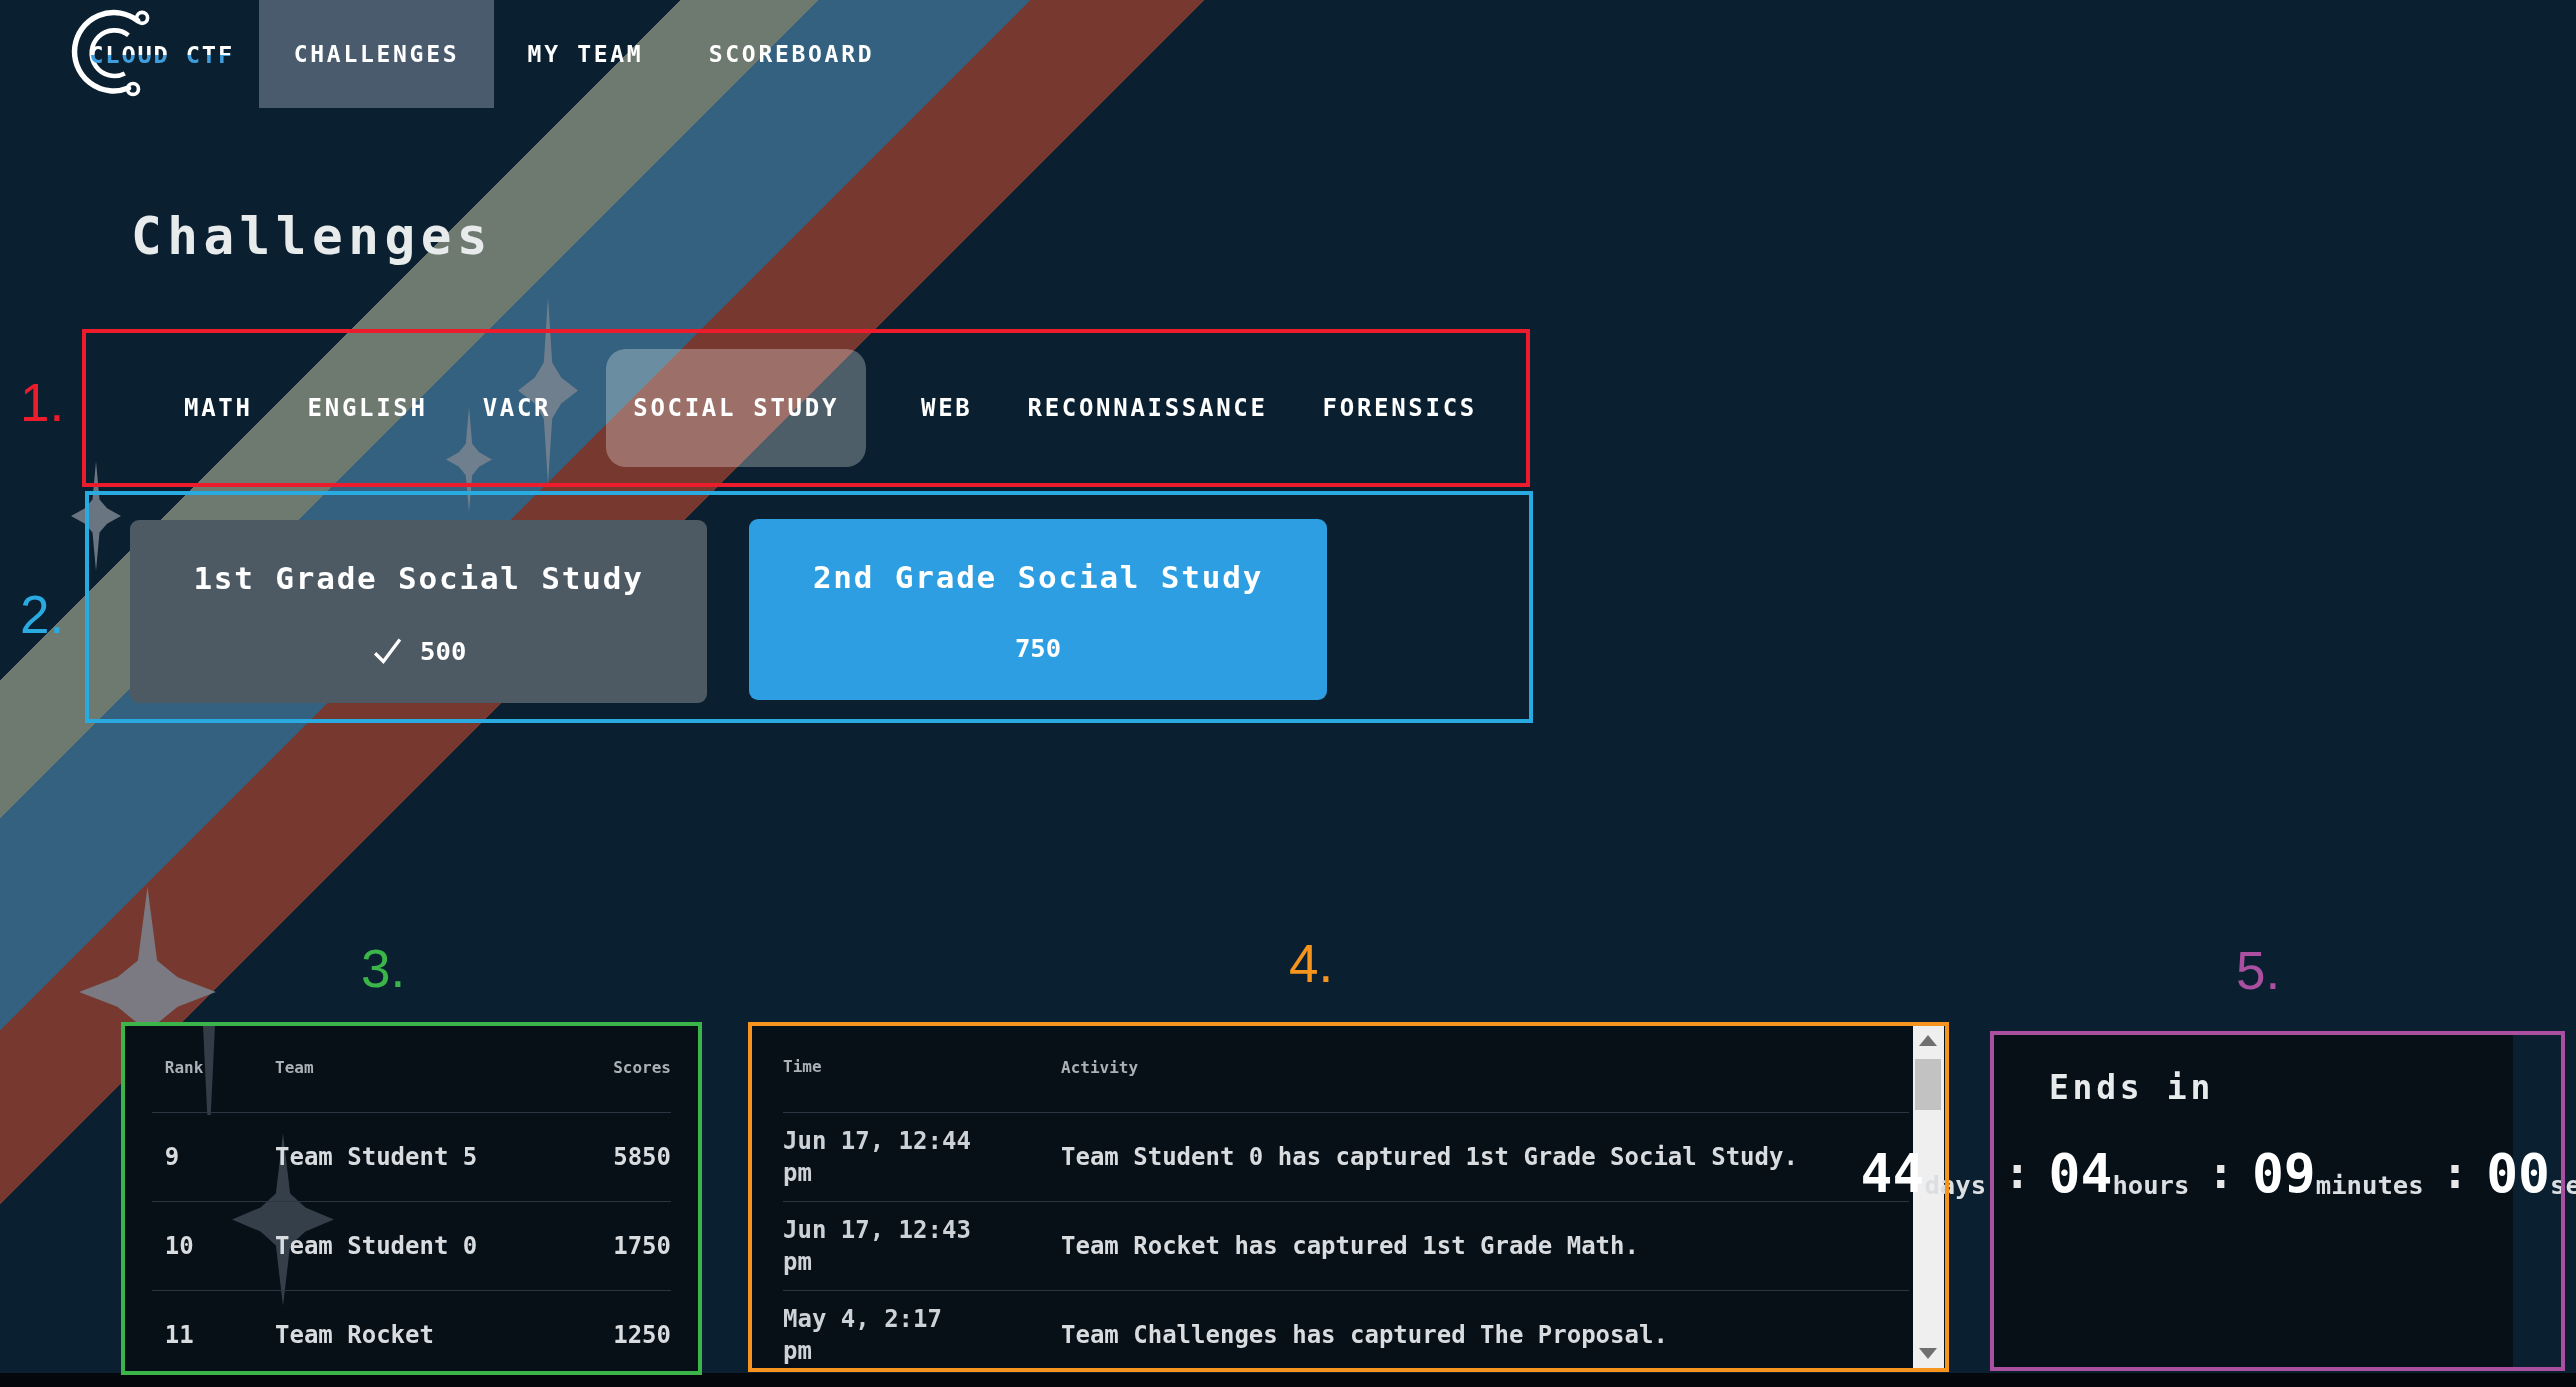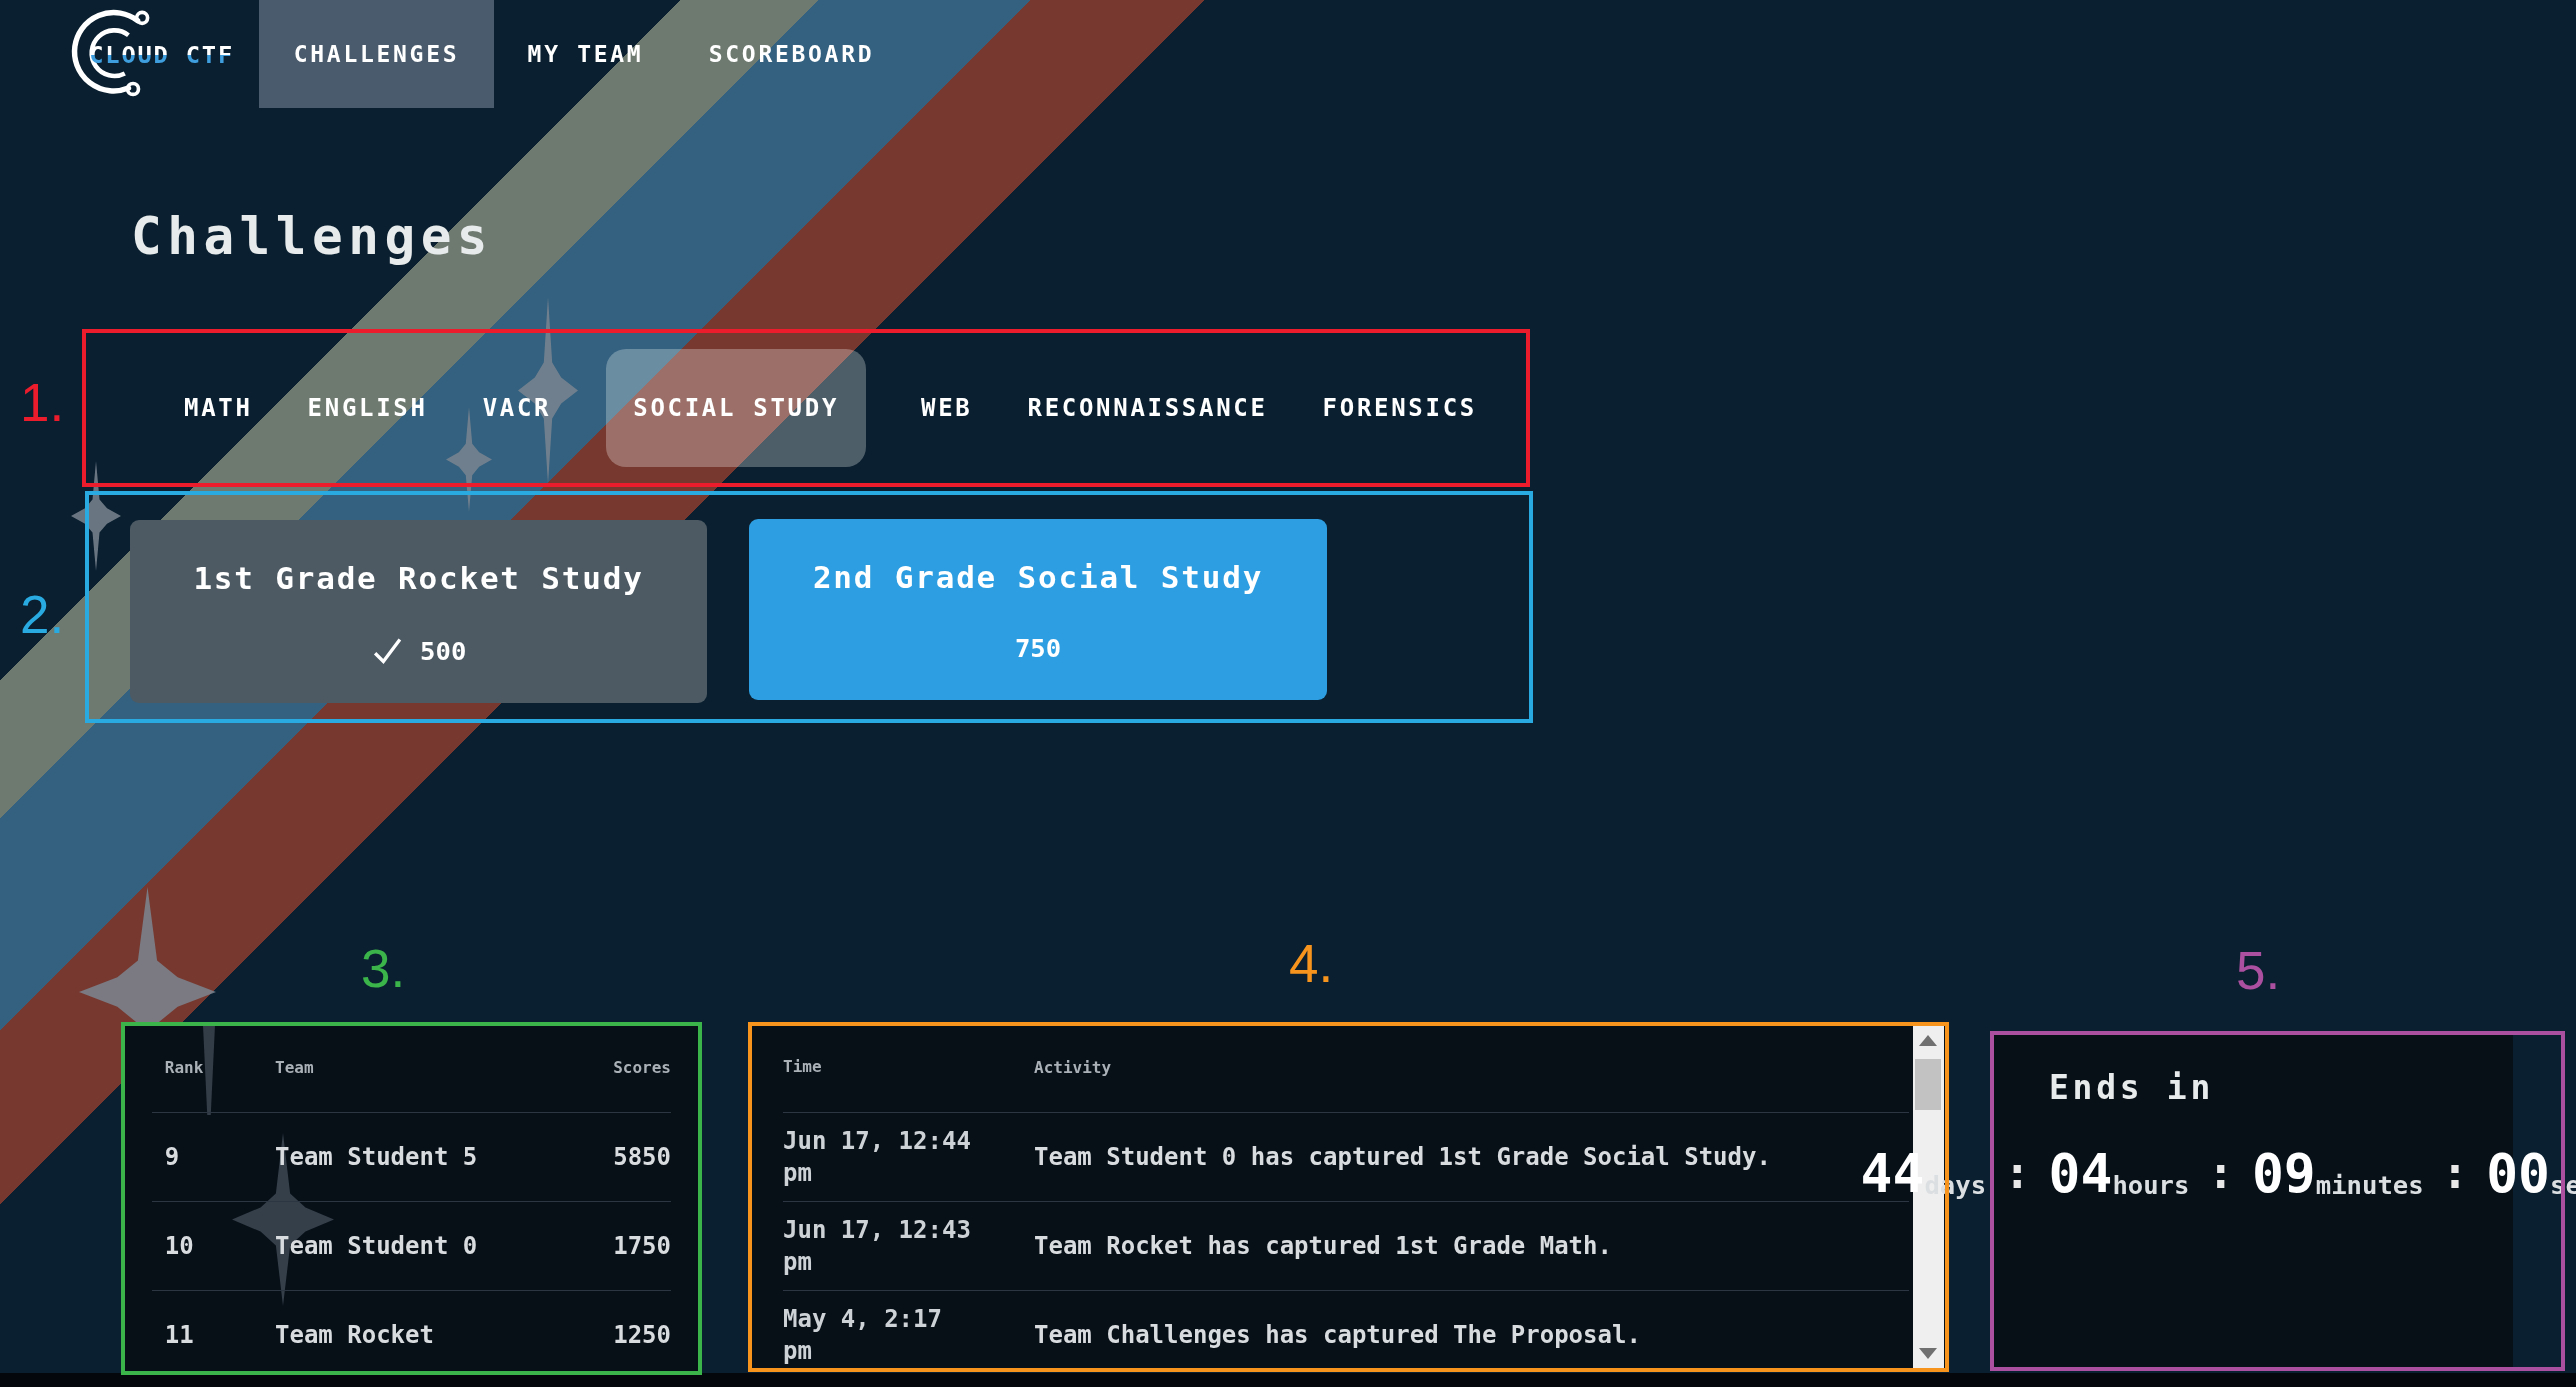--- a/index.html
+++ b/index.html
@@ -74,21 +74,21 @@
   .panel-score{left:121px;top:1022px;width:581px;height:353px;padding:0 31px;overflow:hidden;}
   .panel-activity{left:748px;top:1022px;width:1201px;height:350px;padding:0 40px 0 35px;overflow:hidden;}
   .panel-timer{left:1990px;top:1031px;width:523px;height:340px;padding:37px 59px;}
   .t-header{display:flex;align-items:center;height:90px;font-size:16px;font-weight:bold;color:#aab1b7;}
   .t-row{display:flex;align-items:center;height:88px;border-top:0.9px solid #2b3642;font-size:24px;font-weight:bold;color:#d9dcdf;}
   .col-rank{width:123px;padding-left:12.8px;box-sizing:border-box;}
   .col-team{flex:1;}
   .col-scores{width:100px;text-align:right;}
   .col-time{width:196px;margin-right:55px;line-height:1.35;color:#cdd2d6;flex-shrink:0;}
   .t-header .col-time{color:#aab1b7;}
-  .col-activity{flex:1;}
+  .col-activity{flex:1;margin-left:27px;}
   
   .scrollbar{position:absolute;top:3.7px;right:5.5px;bottom:3.7px;width:31px;background:#efefef;z-index:3;}
   .sb-btn{position:absolute;left:0;width:31px;height:29px;display:flex;align-items:center;justify-content:center;cursor:pointer;}
   .sb-up{top:0;}
   .sb-down{bottom:0;}
   .tri-up{width:0;height:0;border-left:9px solid transparent;border-right:9px solid transparent;border-bottom:11px solid #707070;}
   .tri-down{width:0;height:0;border-left:9px solid transparent;border-right:9px solid transparent;border-top:11px solid #707070;}
   .sb-thumb{position:absolute;left:2.7px;top:33px;width:25.6px;height:51px;background:#c2c2c2;cursor:grab;}
   
   .timer-title{font-size:33px;font-weight:bold;letter-spacing:3.7px;color:#e8ebec;}
@@ -158,21 +158,21 @@
   <div class="cat-tab">MATH</div>
   <div class="cat-tab">ENGLISH</div>
   <div class="cat-tab">VACR</div>
   <div class="cat-tab selected">SOCIAL STUDY</div>
   <div class="cat-tab">WEB</div>
   <div class="cat-tab">RECONNAISSANCE</div>
   <div class="cat-tab">FORENSICS</div>
 </div>
 
 <div class="card card1">
-  <div class="card-title">1st Grade Rocket Study</div>
+  <div class="card-title">1st Grade Social Study</div>
   <div class="card-points">
     <svg class="check-icon" viewBox="0 0 24 24">
       <path d="M3 14 l6 6 L21 4" stroke="#fff" stroke-width="2.4" fill="none"></path>
     </svg>
     <span>500</span>
   </div>
 </div>
 <div class="card card2">
   <div class="card-title">2nd Grade Social Study</div>
   <div class="card-points">

